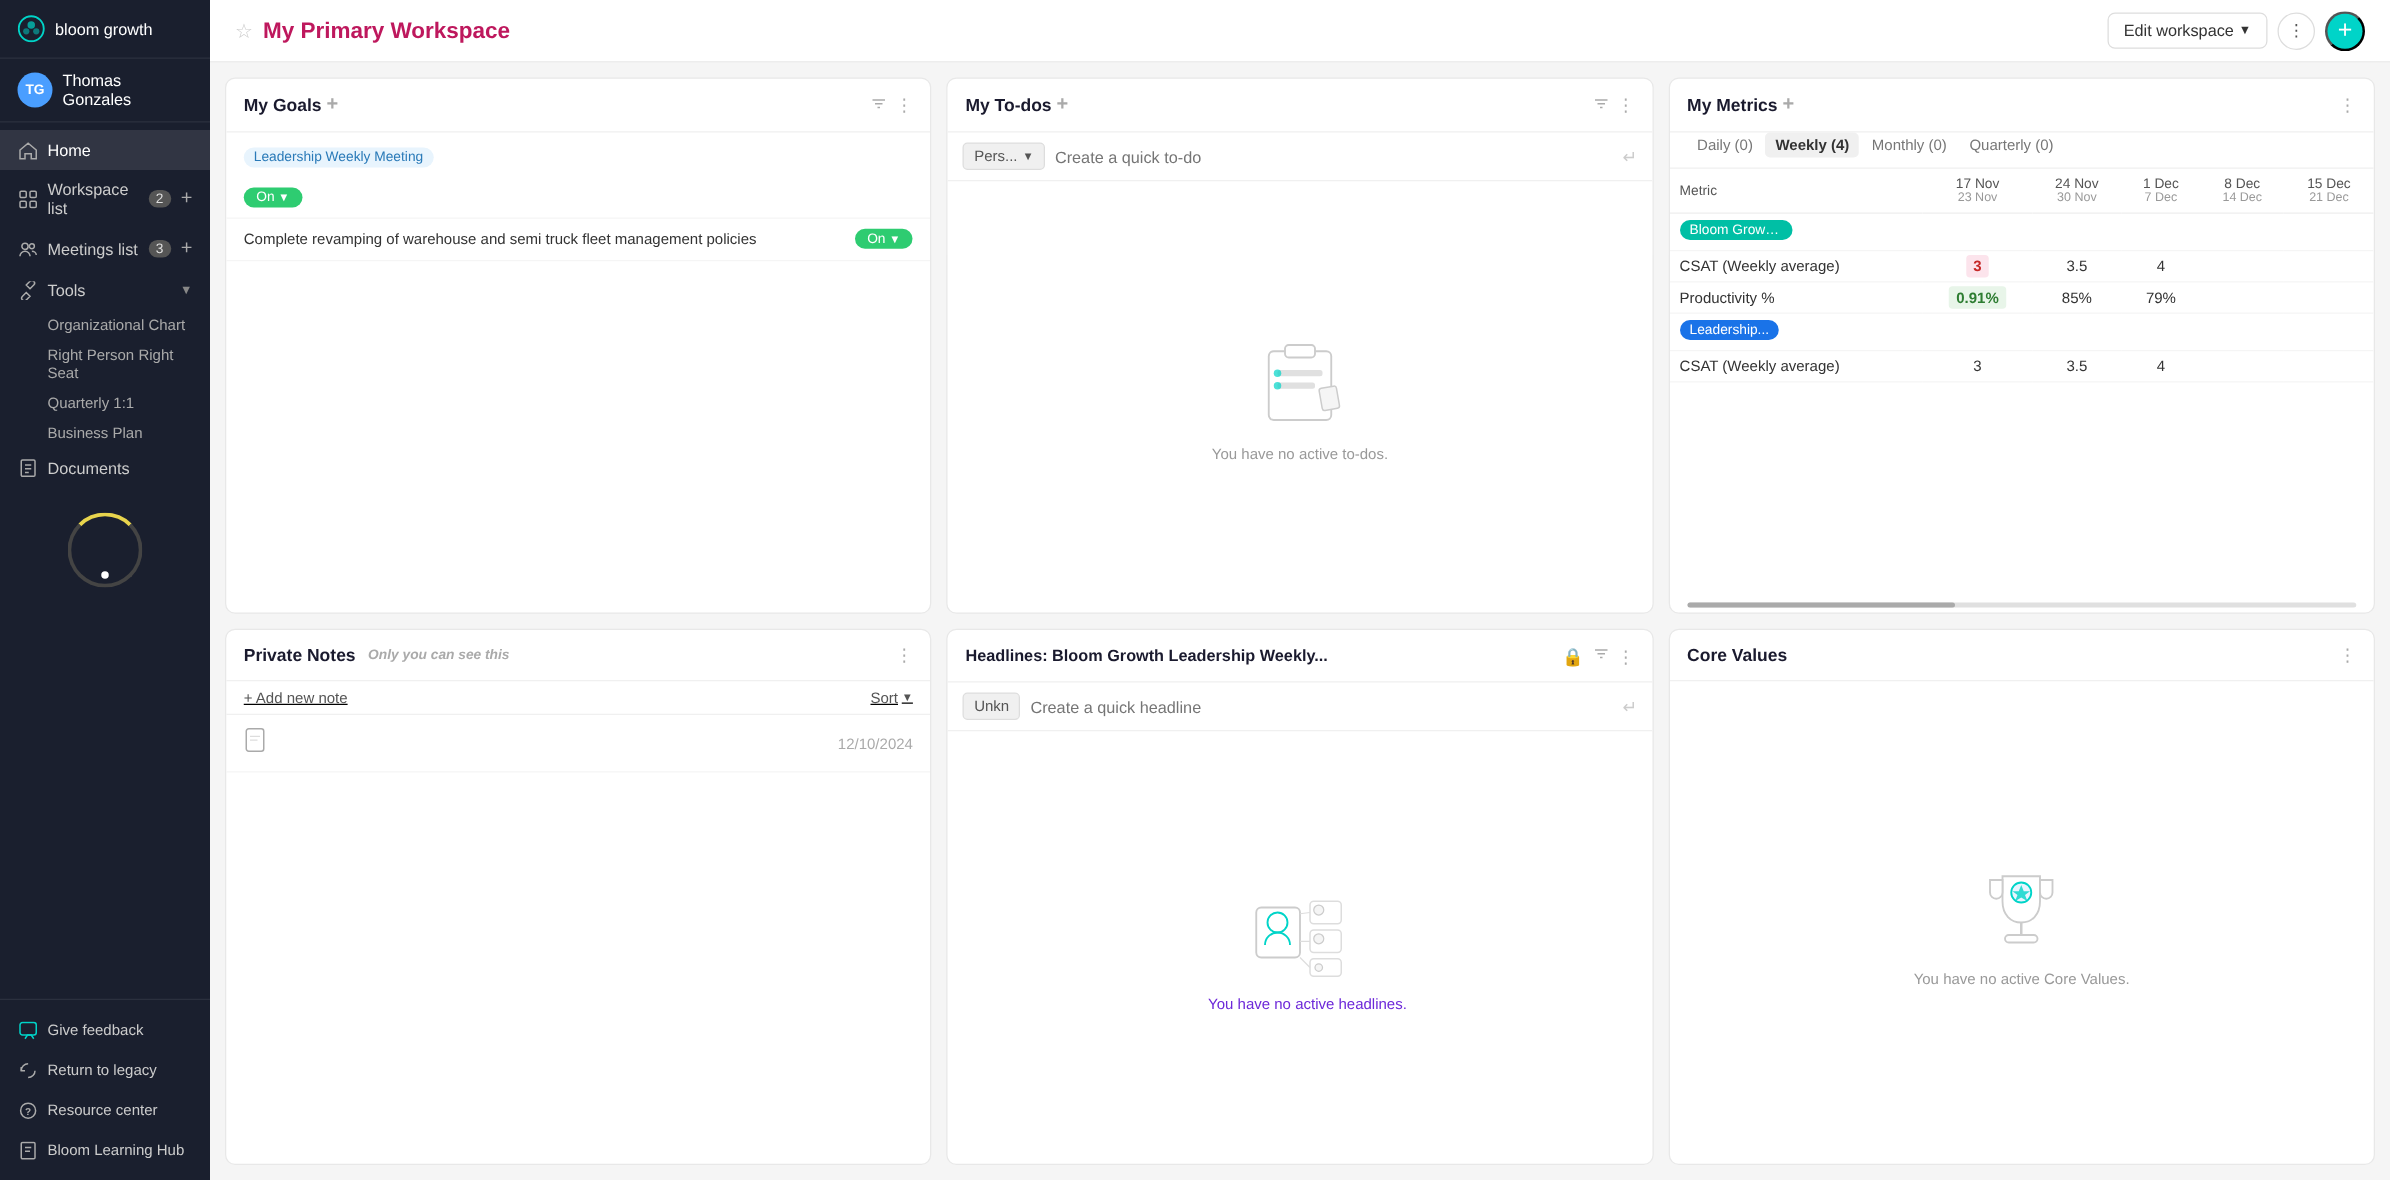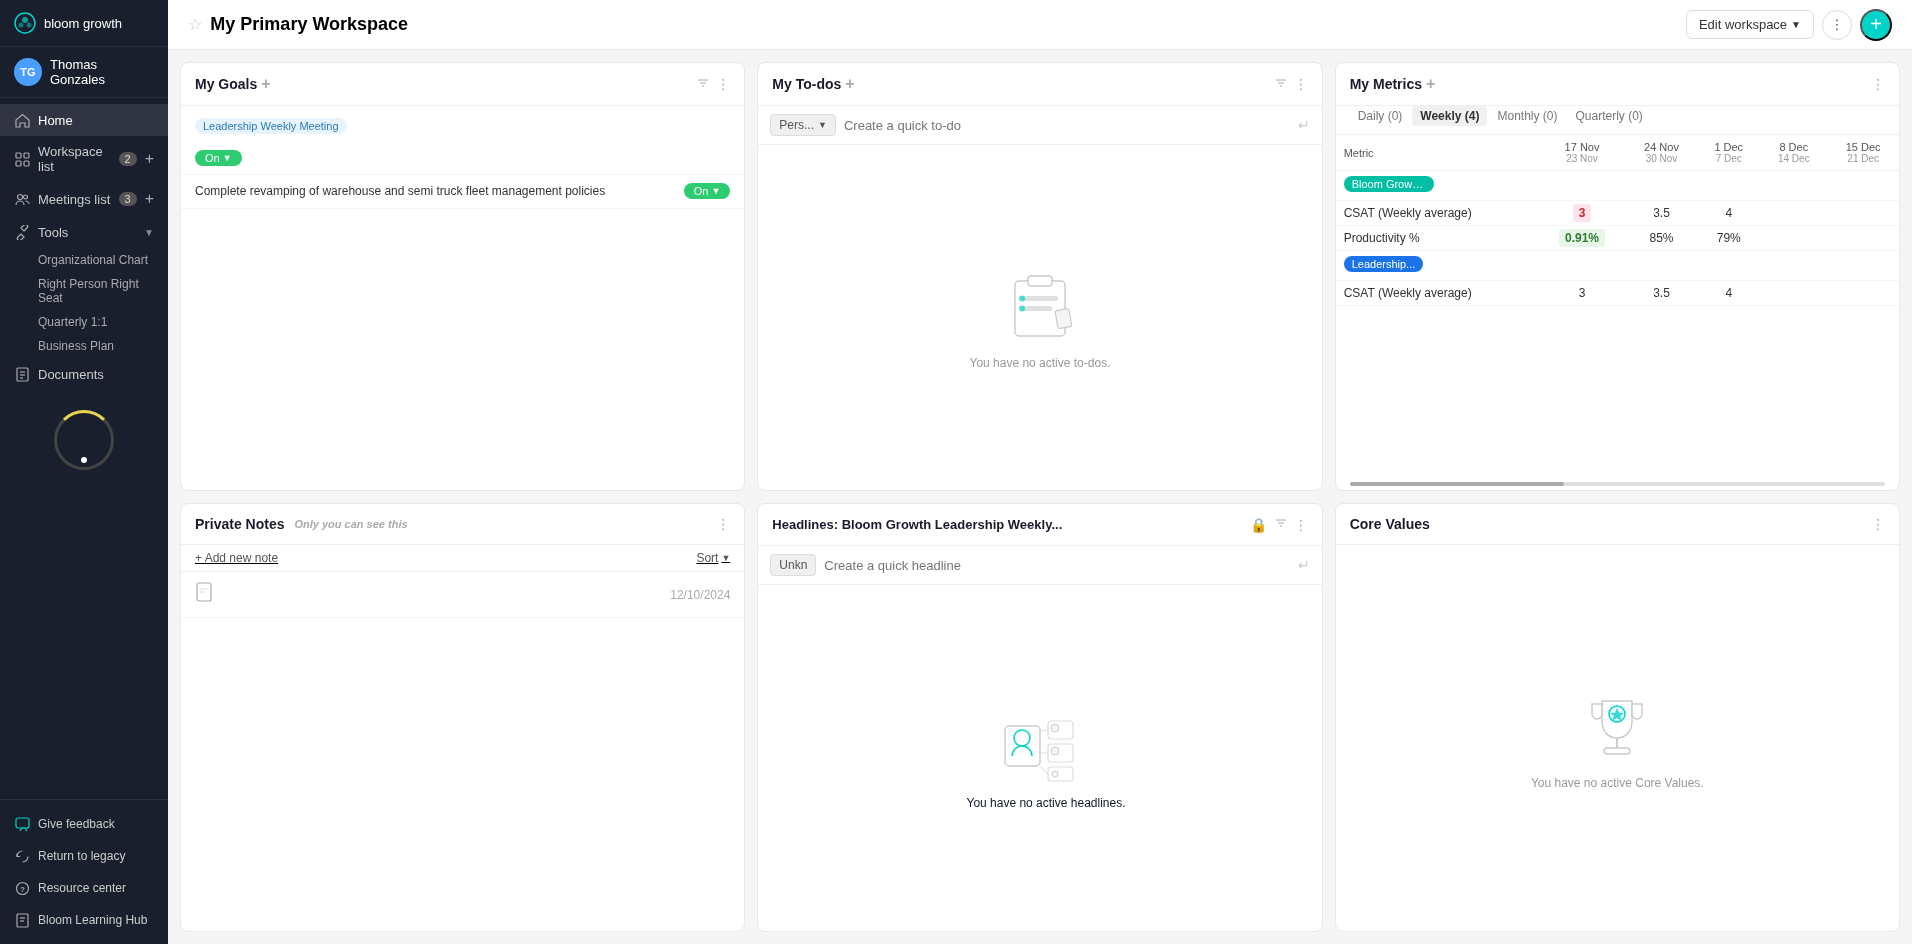--- a/index.html
+++ b/index.html
@@ -25,21 +25,21 @@
     .nav-sub-items { padding-left: 38px; }
     .nav-sub-item { padding: 5px 14px 5px 0; color: #aaa; font-size: 12px; cursor: pointer; }
     .sidebar-bottom { padding: 8px 0; border-top: 1px solid rgba(255,255,255,0.08); }
     .sidebar-bottom .nav-item { font-size: 12px; }
 
     
     .main { flex: 1; display: flex; flex-direction: column; overflow: hidden; }
     .topbar { background: #fff; border-bottom: 1px solid #e8e8e8; padding: 0 20px; height: 50px; display: flex; align-items: center; gap: 10px; }
     .page-title-area { display: flex; align-items: center; gap: 8px; flex: 1; }
     .star-icon { color: #ccc; font-size: 16px; cursor: pointer; }
-    .page-title { font-size: 18px; font-weight: 600; color: #000000; }
+    .page-title { font-size: 18px; font-weight: 600; color: #be185d; }
     .topbar-actions { display: flex; align-items: center; gap: 8px; }
     .edit-workspace-btn { display: flex; align-items: center; gap: 4px; padding: 6px 12px; border: 1px solid #ddd; border-radius: 6px; background: #fff; font-size: 13px; color: #333; cursor: pointer; }
     .more-btn { width: 30px; height: 30px; border-radius: 50%; background: #fff; border: 1px solid #ddd; display: flex; align-items: center; justify-content: center; cursor: pointer; color: #555; }
     .add-circle-btn { width: 32px; height: 32px; border-radius: 50%; background: #00d4c8; display: flex; align-items: center; justify-content: center; cursor: pointer; color: #fff; font-size: 20px; font-weight: 300; }
 
     
     .dashboard { flex: 1; display: grid; grid-template-columns: 1fr 1fr 1fr; grid-template-rows: 1fr 1fr; gap: 12px; padding: 12px; overflow: hidden; }
 
     
     .card { background: #fff; border-radius: 8px; border: 1px solid #e8e8e8; display: flex; flex-direction: column; overflow: hidden; }
@@ -90,21 +90,21 @@
     .notes-sort-btn { display: flex; align-items: center; gap: 3px; color: #555; font-size: 12px; cursor: pointer; }
     .notes-item { padding: 10px 14px; display: flex; align-items: center; gap: 10px; border-bottom: 1px solid #f5f5f5; }
     .note-file-icon { color: #aaa; font-size: 18px; }
     .note-date { color: #aaa; font-size: 12px; margin-left: auto; }
 
     
     .headline-input-row { padding: 8px 12px; display: flex; align-items: center; gap: 8px; border-bottom: 1px solid #f0f0f0; }
     .headline-person-btn { background: #f0f0f0; border: 1px solid #ddd; border-radius: 4px; padding: 3px 8px; font-size: 12px; display: flex; align-items: center; gap: 4px; cursor: pointer; color: #555; }
     .headline-quick-input { flex: 1; border: none; outline: none; font-size: 13px; color: #999; background: transparent; }
     .headlines-empty { flex: 1; display: flex; flex-direction: column; align-items: center; justify-content: center; padding: 20px; }
-    .headlines-empty-text { font-size: 12px; color: #0f172a; margin-top: 10px; margin-left: 12px; }
+    .headlines-empty-text { font-size: 12px; color: #6d28d9; margin-top: 10px; margin-left: 12px; }
 
     
     .core-values-empty { flex: 1; display: flex; flex-direction: column; align-items: center; justify-content: center; padding: 20px; }
     .core-values-empty-text { font-size: 12px; color: #999; margin-top: 10px; }
 
     
     .only-you-label { color: #aaa; font-size: 11px; font-style: italic; }
 
     
     .lock-icon { color: #aaa; font-size: 14px; }

